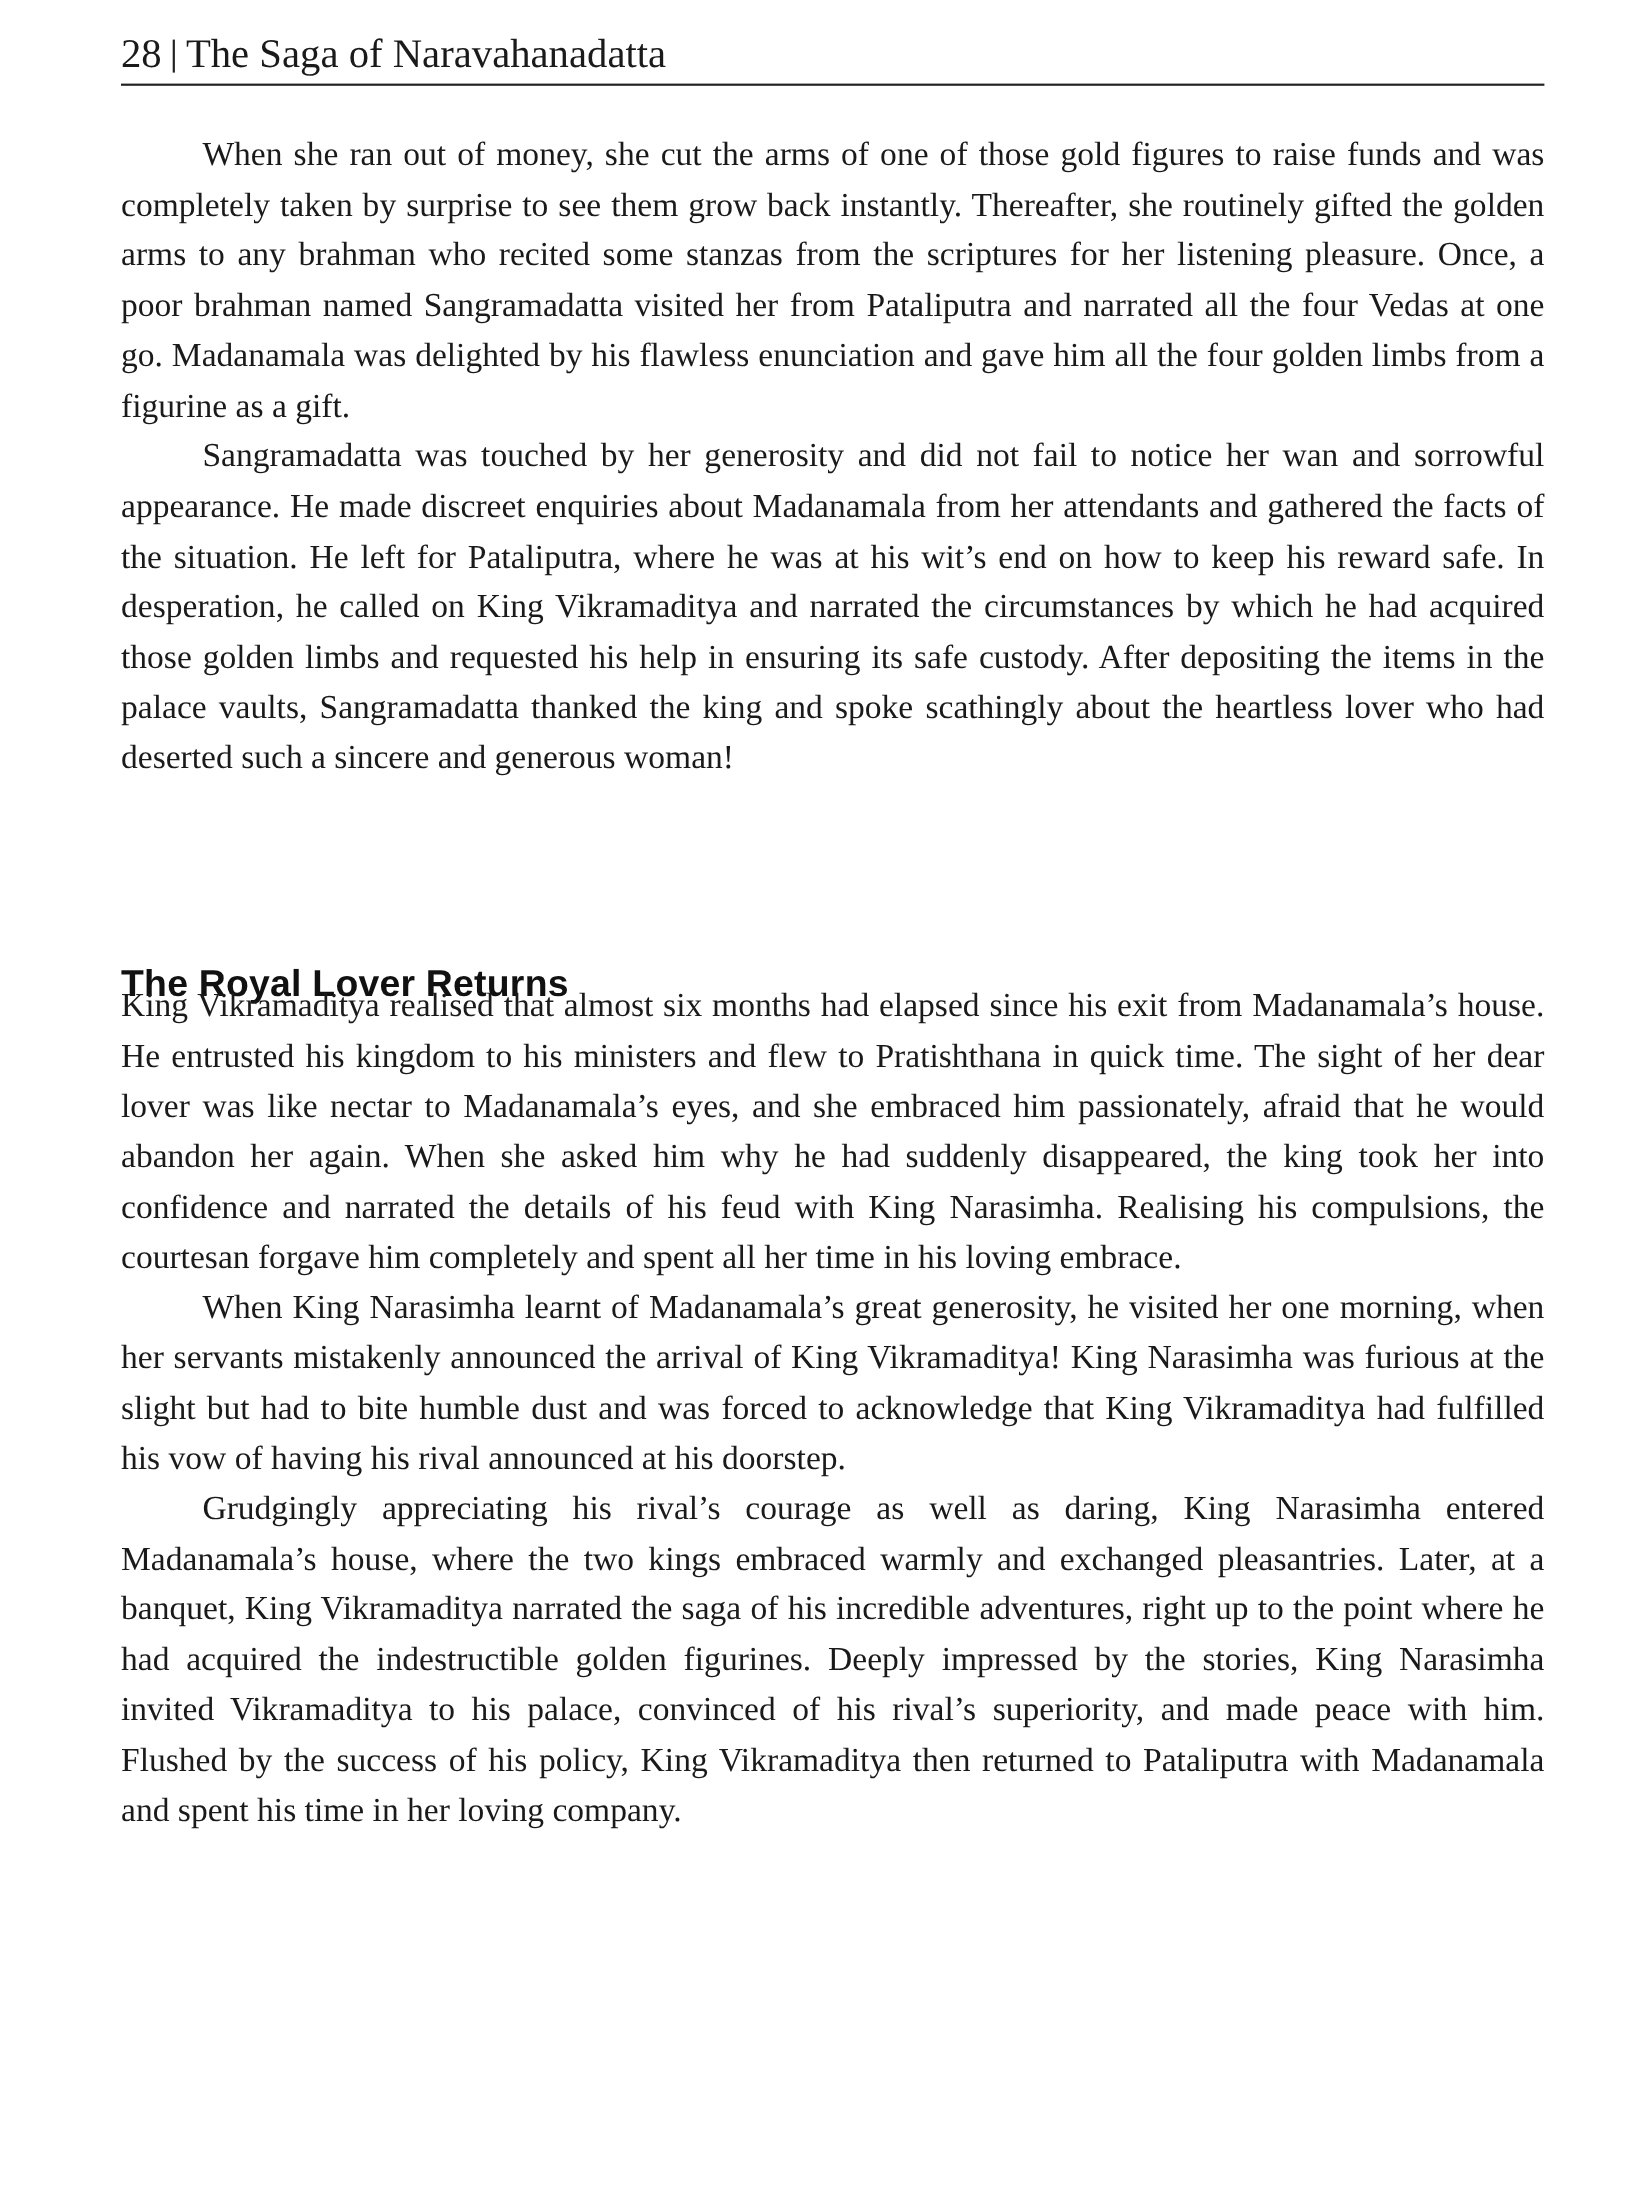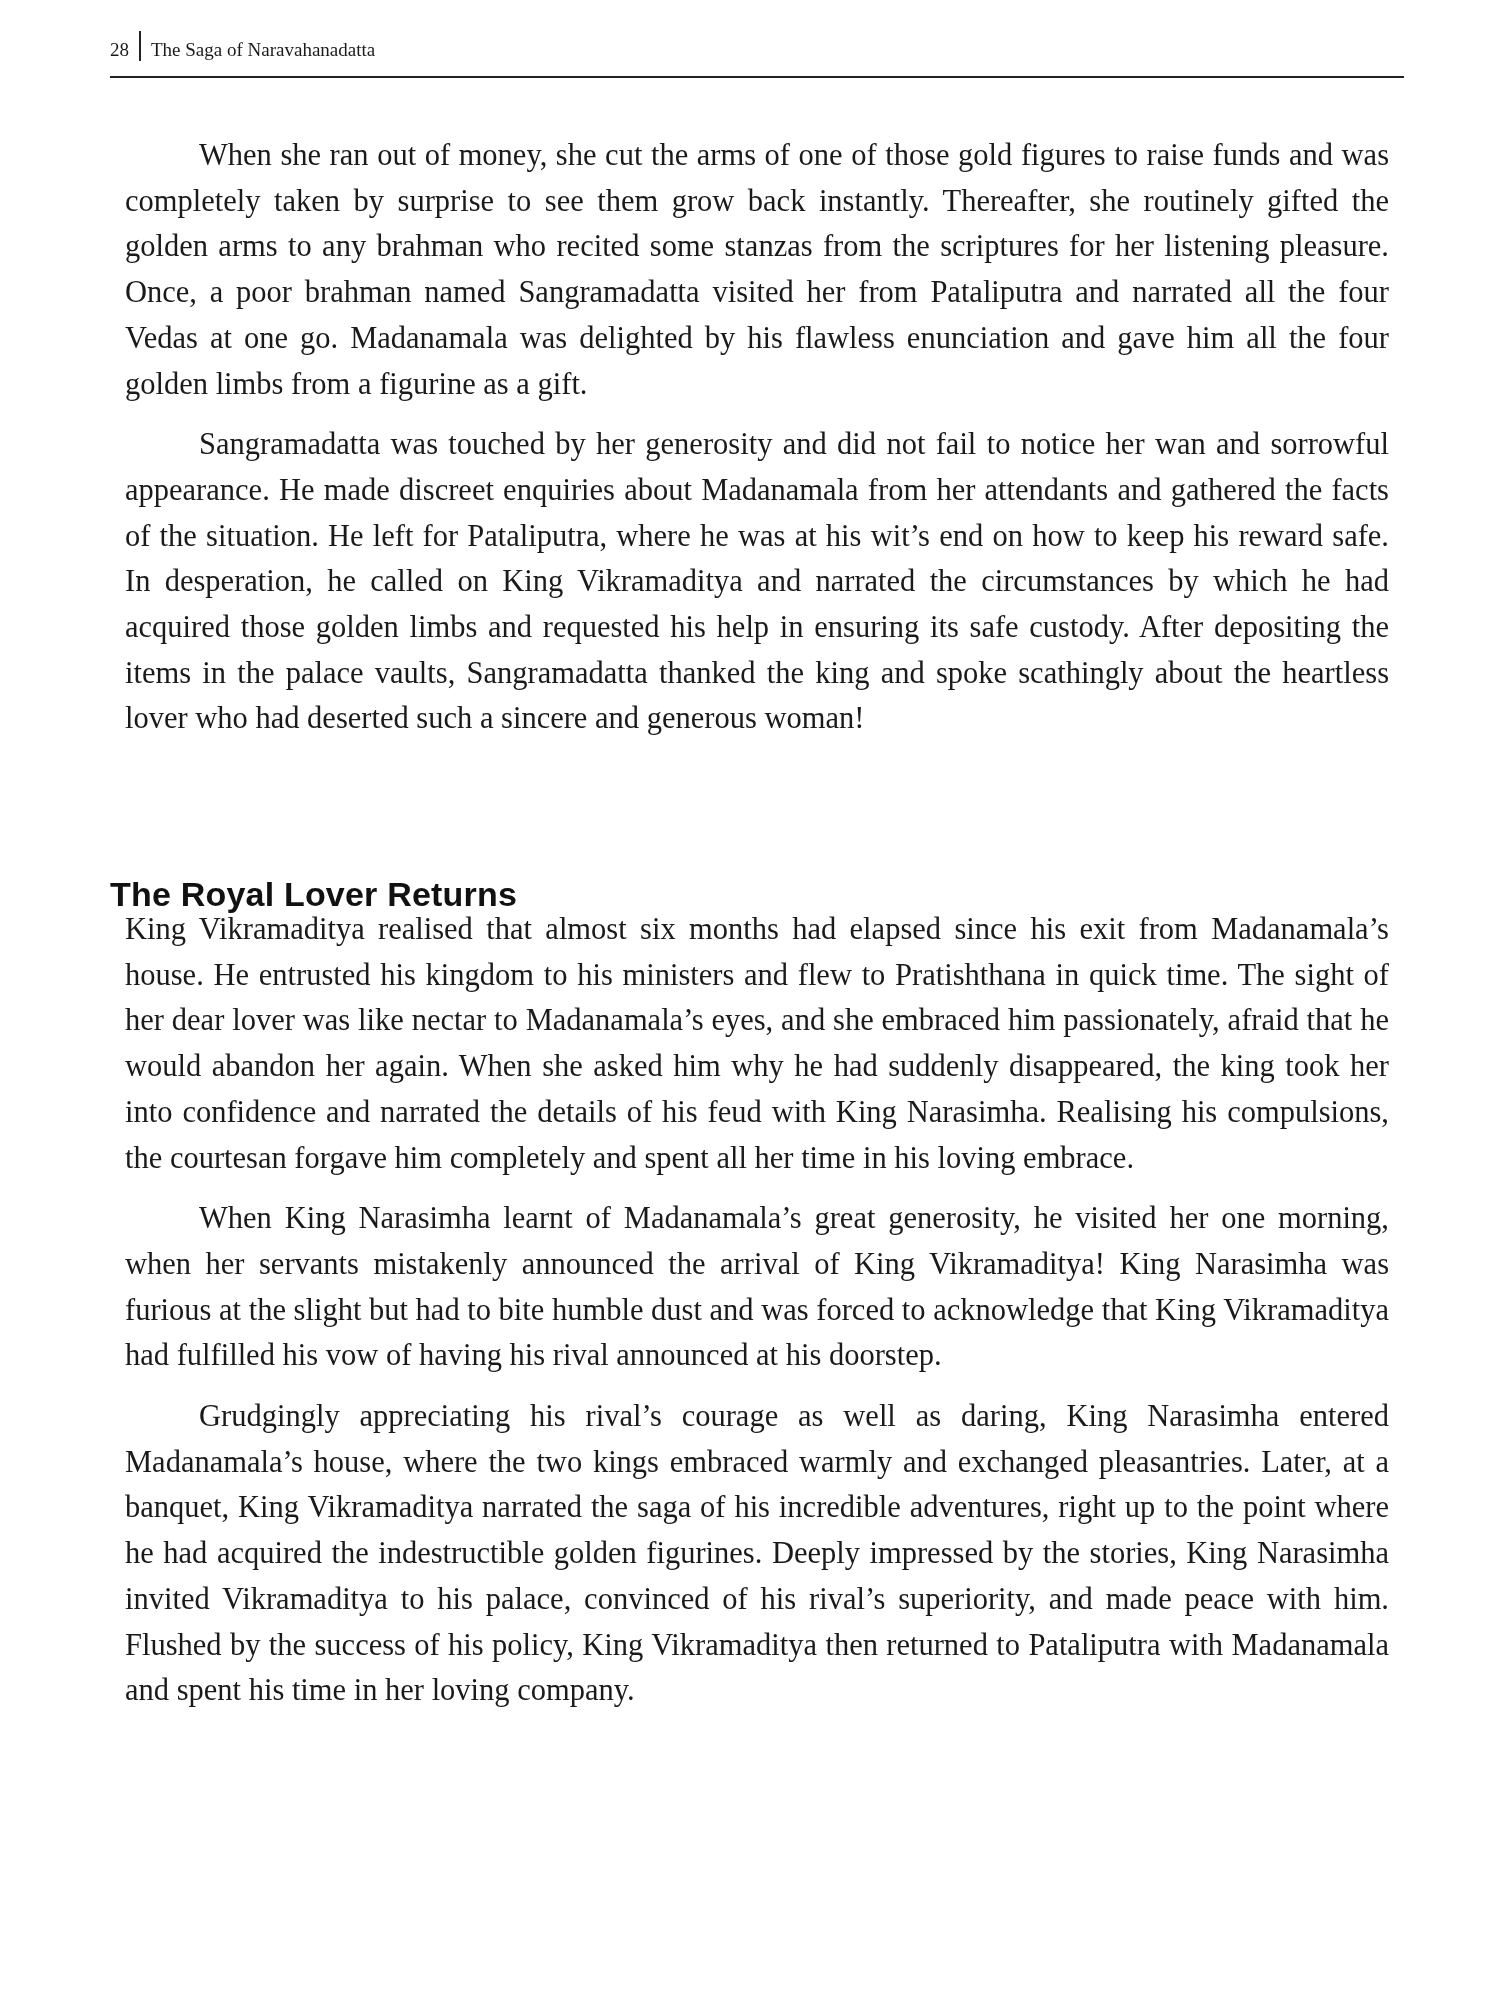--- a/index.html
+++ b/index.html
@@ -1,30 +1,30 @@
 <!DOCTYPE html>
 <html><head>
 <meta charset="utf-8">
 <style>
   html, body { margin: 0; padding: 0; background: #ffffff; }
   body { width: 1500px; height: 2000px; position: relative; overflow: hidden; color: #1a1a1a; }
   .page { position: absolute; left: 110px; top: 0; width: 1294px; }
   .running-head {
     position: absolute; left: 0; top: 30px; width: 1294px;
-    font-family: "Liberation Serif", serif; font-size: 19px; line-height: 40px;
+    font-family: "Liberation Serif", serif; font-size: 37px; line-height: 40px;
     padding-bottom: 6px; border-bottom: 2px solid #222;
     white-space: nowrap;
   }
   .running-head .sep { display: inline-block; width: 2px; height: 30px; background: #222; vertical-align: -5px; margin: 0 10px; }
   .body-text {
     position: absolute; left: 0; width: 1294px;
     font-family: "Liberation Serif", serif; font-size: 30.5px; line-height: 45.7px;
     text-align: justify; hyphens: none;
   }
-  .body-text p { margin: 15px; text-indent: 0; }
+  .body-text p { margin: 0; text-indent: 0; }
   .body-text p.indent { text-indent: 74px; }
   .block1 { top: 118px; }
   .heading {
     position: absolute; left: 0; top: 872px;
     font-family: Liberation Sans, sans-serif; font-weight: bold; font-size: 34px; line-height: 44px;
     color: #111; letter-spacing: 0.2px;
   }
   .block2 { top: 892px; }
 </style>
 </head>

